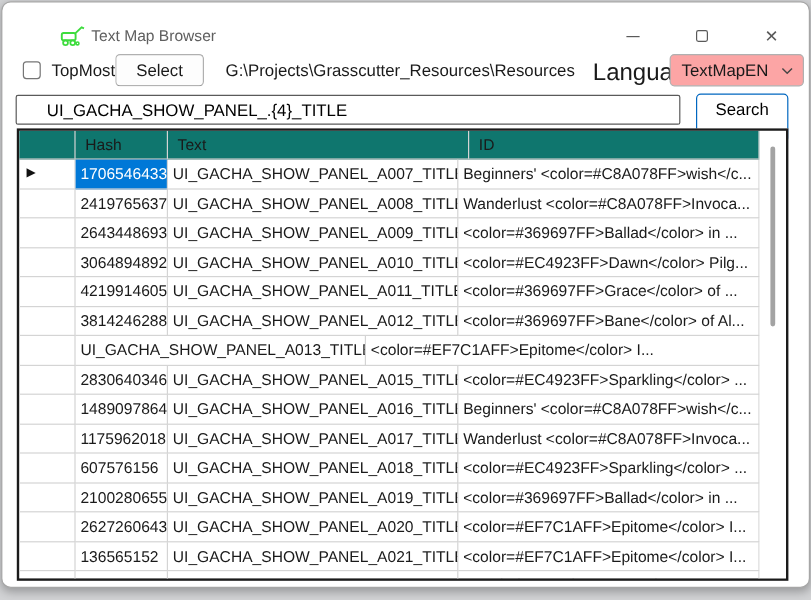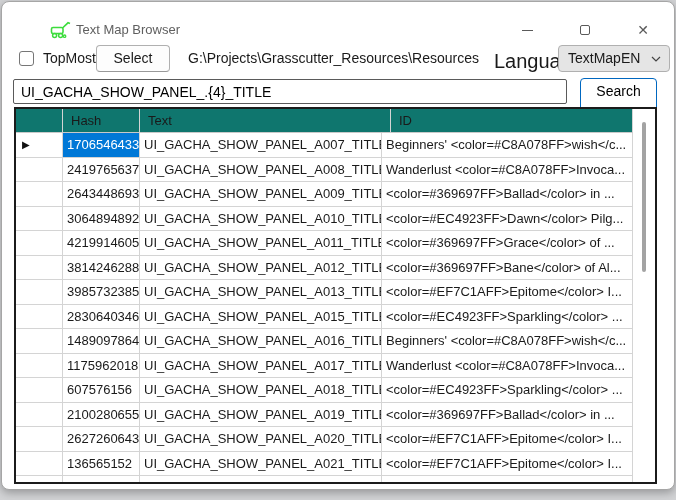--- a/index.html
+++ b/index.html
@@ -35,29 +35,29 @@
   .topmost-label { position: absolute; left: 41px; top: 48px; font-size: 14px; }
   .select-btn {
     position: absolute; left: 94px; top: 43px; width: 74px; height: 27px;
     background: #fdfdfd; border: 1px solid #b0b0b0; border-bottom-color: #999;
     border-radius: 4px; font-size: 14px; text-align: center; line-height: 25px;
   }
   .path-label { position: absolute; left: 186px; top: 48px; font-size: 14px; white-space: nowrap; }
   .language-label { position: absolute; left: 492px; top: 48px; font-size: 20px; }
   .lang-select {
     position: absolute; left: 556px; top: 43px; width: 112px; height: 27px;
-    background: #e5e5e5; border: 1px solid #b0b0b0; border-radius: 4px;
+    background: #fca5a5; border: 1px solid #b0b0b0; border-radius: 4px;
     font-size: 14px; line-height: 25px; padding-left: 9px;
   }
   .lang-chevron { position: absolute; right: 8px; top: 10px; }
   
   .search-input {
     position: absolute; left: 11px; top: 77px; width: 554px; height: 25px;
     border: 1px solid #5a5a5a; border-radius: 2px; background: #fff;
-    font-family: "Liberation Sans", sans-serif; font-size: 14px; padding: 0 7px; color: #000;
+    font-family: "Liberation Sans", sans-serif; font-size: 14px; padding: 0 25px; color: #000;
     outline: none;
   }
   .search-btn {
     position: absolute; left: 578px; top: 76px; width: 77px; height: 41px;
     background: #fff; border: 1px solid #0067C0; border-radius: 4px;
     font-size: 14px; text-align: center; line-height: 25px; color: #000;
   }
   
   .dg {
     position: absolute; left: 12px; top: 105px; width: 643px; height: 377px;
@@ -163,21 +163,20 @@
     <div class="cell c-text">&lt;color=#369697FF&gt;Grace&lt;/color&gt; of ...</div>
   </div>
           <div class="dg-row">
     <div class="cell c-sel"></div>
     <div class="cell c-hash">3814246288</div>
     <div class="cell c-id">UI_GACHA_SHOW_PANEL_A012_TITLE</div>
     <div class="cell c-text">&lt;color=#369697FF&gt;Bane&lt;/color&gt; of Al...</div>
   </div>
           <div class="dg-row">
     <div class="cell c-sel"></div>
-    <div class="cell c-hash">3985732385</div>
     <div class="cell c-id">UI_GACHA_SHOW_PANEL_A013_TITLE</div>
     <div class="cell c-text">&lt;color=#EF7C1AFF&gt;Epitome&lt;/color&gt; I...</div>
   </div>
           <div class="dg-row">
     <div class="cell c-sel"></div>
     <div class="cell c-hash">2830640346</div>
     <div class="cell c-id">UI_GACHA_SHOW_PANEL_A015_TITLE</div>
     <div class="cell c-text">&lt;color=#EC4923FF&gt;Sparkling&lt;/color&gt; ...</div>
   </div>
           <div class="dg-row">

